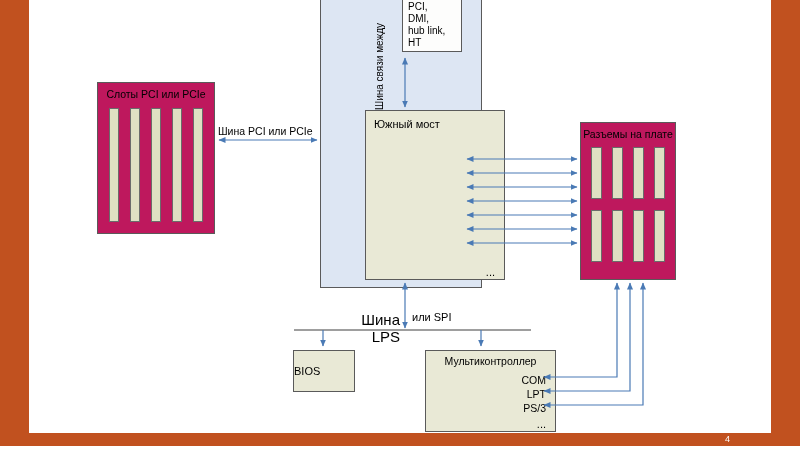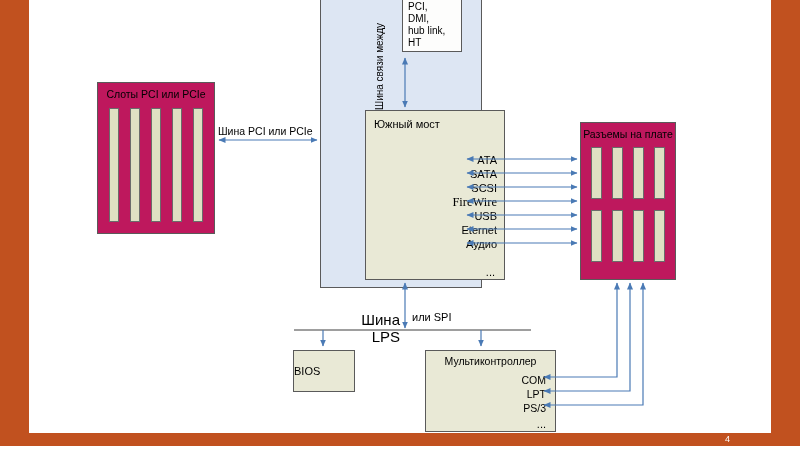--- a/index.html
+++ b/index.html
@@ -81,29 +81,20 @@
       <div class="slot tall"></div>
       <div class="slot tall"></div>
       <div class="slot tall"></div>
     </div>
   </div>
 
   <div class="pci-bus-label">Шина PCI или PCIe</div>
 
   <div class="box beige southbridge">
     <div class="sb-title">Южный мост</div>
-    <div class="sb-ifaces">
-      <div>ATA</div>
-      <div>SATA</div>
-      <div>SCSI</div>
-      <div class="serif">FireWire</div>
-      <div>USB</div>
-      <div>Eternet</div>
-      <div>Аудио</div>
-    </div>
     <div class="corner-more">...</div>
   </div>
 
   <div class="box white connectors">
     <div class="box-title">Разъемы на плате</div>
     <div class="conn-row r1">
       <div class="slot short"></div>
       <div class="slot short"></div>
       <div class="slot short"></div>
       <div class="slot short"></div>

